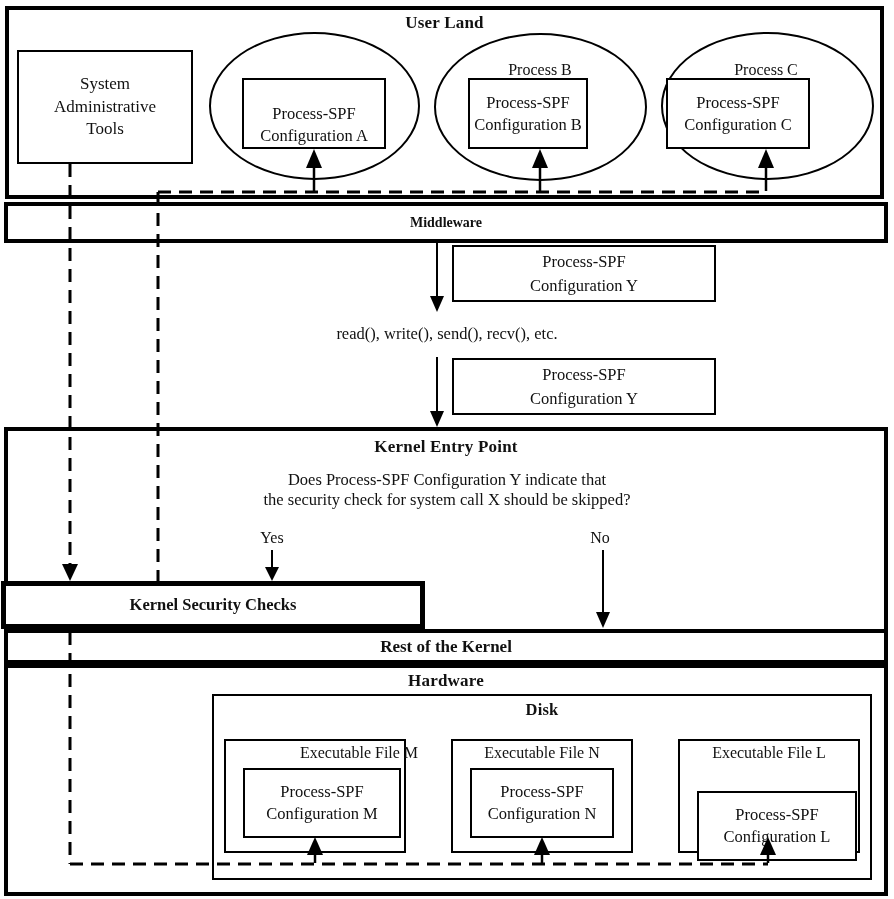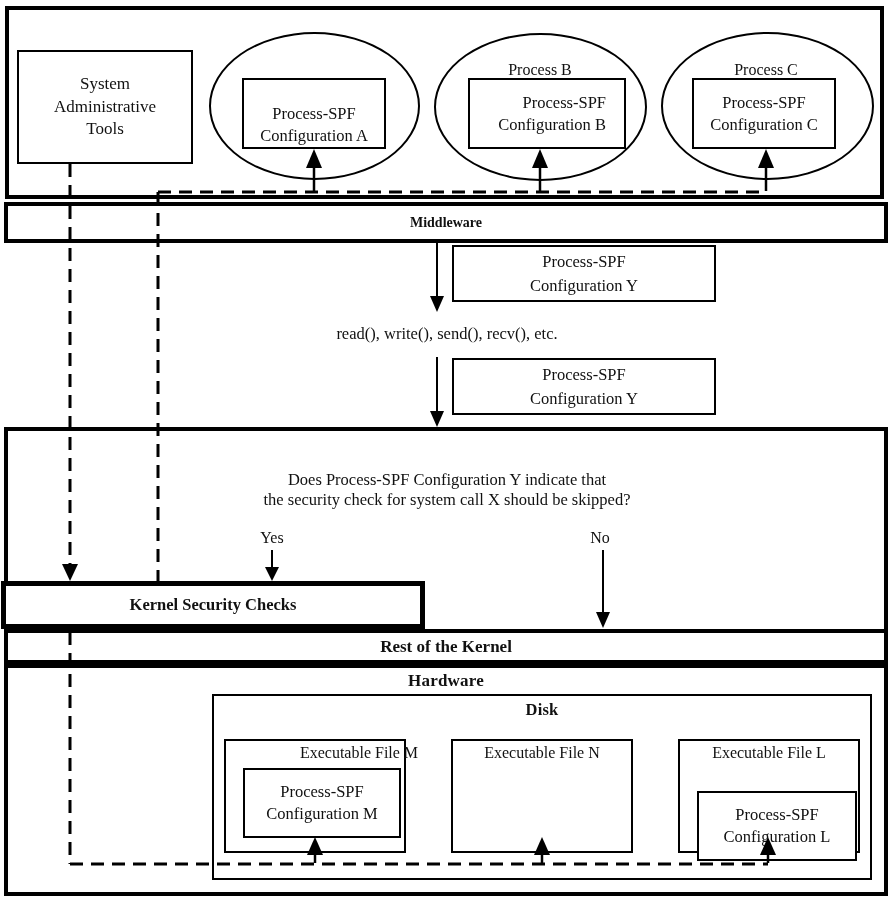--- a/index.html
+++ b/index.html
@@ -22,58 +22,60 @@
   .inner2{width:160px;line-height:1.45;font-size:16.5px;}
   .innerAdm{width:122px;line-height:1.35;font-size:17px;}
   svg.overlay{position:absolute;left:0;top:0;z-index:50;pointer-events:none;}
 </style>
 </head>
 <body>
 
 <div id="canvas">
 
   <div class="box thick" style="left:5px;top:6px;width:879px;height:193px;"></div>
+  <div class="title" style="left:5px;top:13px;width:879px;">User Land</div>
 
   <div class="box ctext" style="left:17px;top:50px;width:176px;height:114px;">
     <span class="innerAdm">System Administrative Tools</span>
   </div>
 
   <div class="box ellipse noBg" style="left:209px;top:32px;width:211px;height:148px;"></div>
   <div class="lbl" style="left:244px;top:61px;width:140px;margin-top:21px;">Process A</div>
   <div class="box ctext" style="left:242px;top:78px;width:144px;height:71px;align-items:flex-end;">
     <span class="inner3">Process-SPF Configuration A</span>
   </div>
 
   <div class="box ellipse noBg" style="left:434px;top:33px;width:213px;height:148px;"></div>
   <div class="lbl" style="left:470px;top:61px;width:140px;">Process B</div>
-  <div class="box ctext" style="left:468px;top:78px;width:158px;height:71px;text-align:right;">
+  <div class="box ctext" style="left:468px;top:78px;width:120px;height:71px;">
     <span class="inner3">Process-SPF Configuration B</span>
   </div>
 
   <div class="box ellipse noBg" style="left:661px;top:32px;width:213px;height:148px;"></div>
   <div class="lbl" style="left:696px;top:61px;width:140px;">Process C</div>
-  <div class="box ctext" style="left:692px;top:78px;width:144px;height:71px;">
+  <div class="box ctext" style="left:666px;top:78px;width:144px;height:71px;">
     <span class="inner3">Process-SPF Configuration C</span>
   </div>
 
   <div class="box thick bar" style="left:4px;top:202px;width:884px;height:41px;">
     <span class="bold" style="font-size:14px;">Middleware</span>
   </div>
 
   <div class="box ctext" style="left:452px;top:245px;width:264px;height:57px;">
     <span class="inner2">Process-SPF Configuration Y</span>
   </div>
 
   <div class="lbl" style="left:27px;top:324px;width:840px;font-size:16.5px;">read(), write(), send(), recv(), etc.</div>
 
   <div class="box ctext" style="left:452px;top:358px;width:264px;height:57px;">
     <span class="inner2">Process-SPF Configuration Y</span>
   </div>
 
   <div class="box thick openBottom noBg" style="left:4px;top:427px;width:884px;height:202px;"></div>
+  <div class="title" style="left:4px;top:437px;width:884px;">Kernel Entry Point</div>
   <div class="lbl" style="left:7px;top:470px;width:880px;font-size:16.5px;text-align:center;">Does Process-SPF Configuration Y indicate that</div>
   <div class="lbl" style="left:7px;top:490px;width:880px;font-size:16.5px;">the security check for system call X should be skipped?</div>
   <div class="lbl" style="left:242px;top:529px;width:60px;">Yes</div>
   <div class="lbl" style="left:570px;top:529px;width:60px;">No</div>
 
   <div class="box xthick bar" style="left:1px;top:581px;width:424px;height:48px;z-index:10;">
     <span class="bold" style="font-size:16.5px;">Kernel Security Checks</span>
   </div>
 
   <div class="box thick bar" style="left:4px;top:629px;width:884px;height:35px;z-index:5;">
@@ -87,20 +89,23 @@
   <div class="title" style="left:212px;top:700px;width:660px;font-size:16.5px;">Disk</div>
 
   <div class="box" style="left:224px;top:739px;width:182px;height:114px;"></div>
   <div class="lbl" style="left:224px;top:744px;width:182px;padding-left:44px;">Executable File M</div>
   <div class="box ctext" style="left:243px;top:768px;width:158px;height:70px;">
     <span class="inner3">Process-SPF Configuration M</span>
   </div>
 
   <div class="box" style="left:451px;top:739px;width:182px;height:114px;"></div>
   <div class="lbl" style="left:451px;top:744px;width:182px;">Executable File N</div>
+  <div class="box ctext" style="left:470px;top:768px;width:144px;height:70px;">
+    <span class="inner3">Process-SPF Configuration N</span>
+  </div>
 
   <div class="box" style="left:678px;top:739px;width:182px;height:114px;"></div>
   <div class="lbl" style="left:678px;top:744px;width:182px;">Executable File L</div>
   <div class="box ctext" style="left:697px;top:791px;width:160px;height:70px;justify-content:center;">
     <span class="inner3">Process-SPF Configuration L</span>
   </div>
 
   <svg class="overlay" width="894" height="899" viewBox="0 0 894 899">
     <g stroke="#000" fill="none" stroke-width="3" stroke-dasharray="13 8">
       <path d="M70 164 V566"></path>

